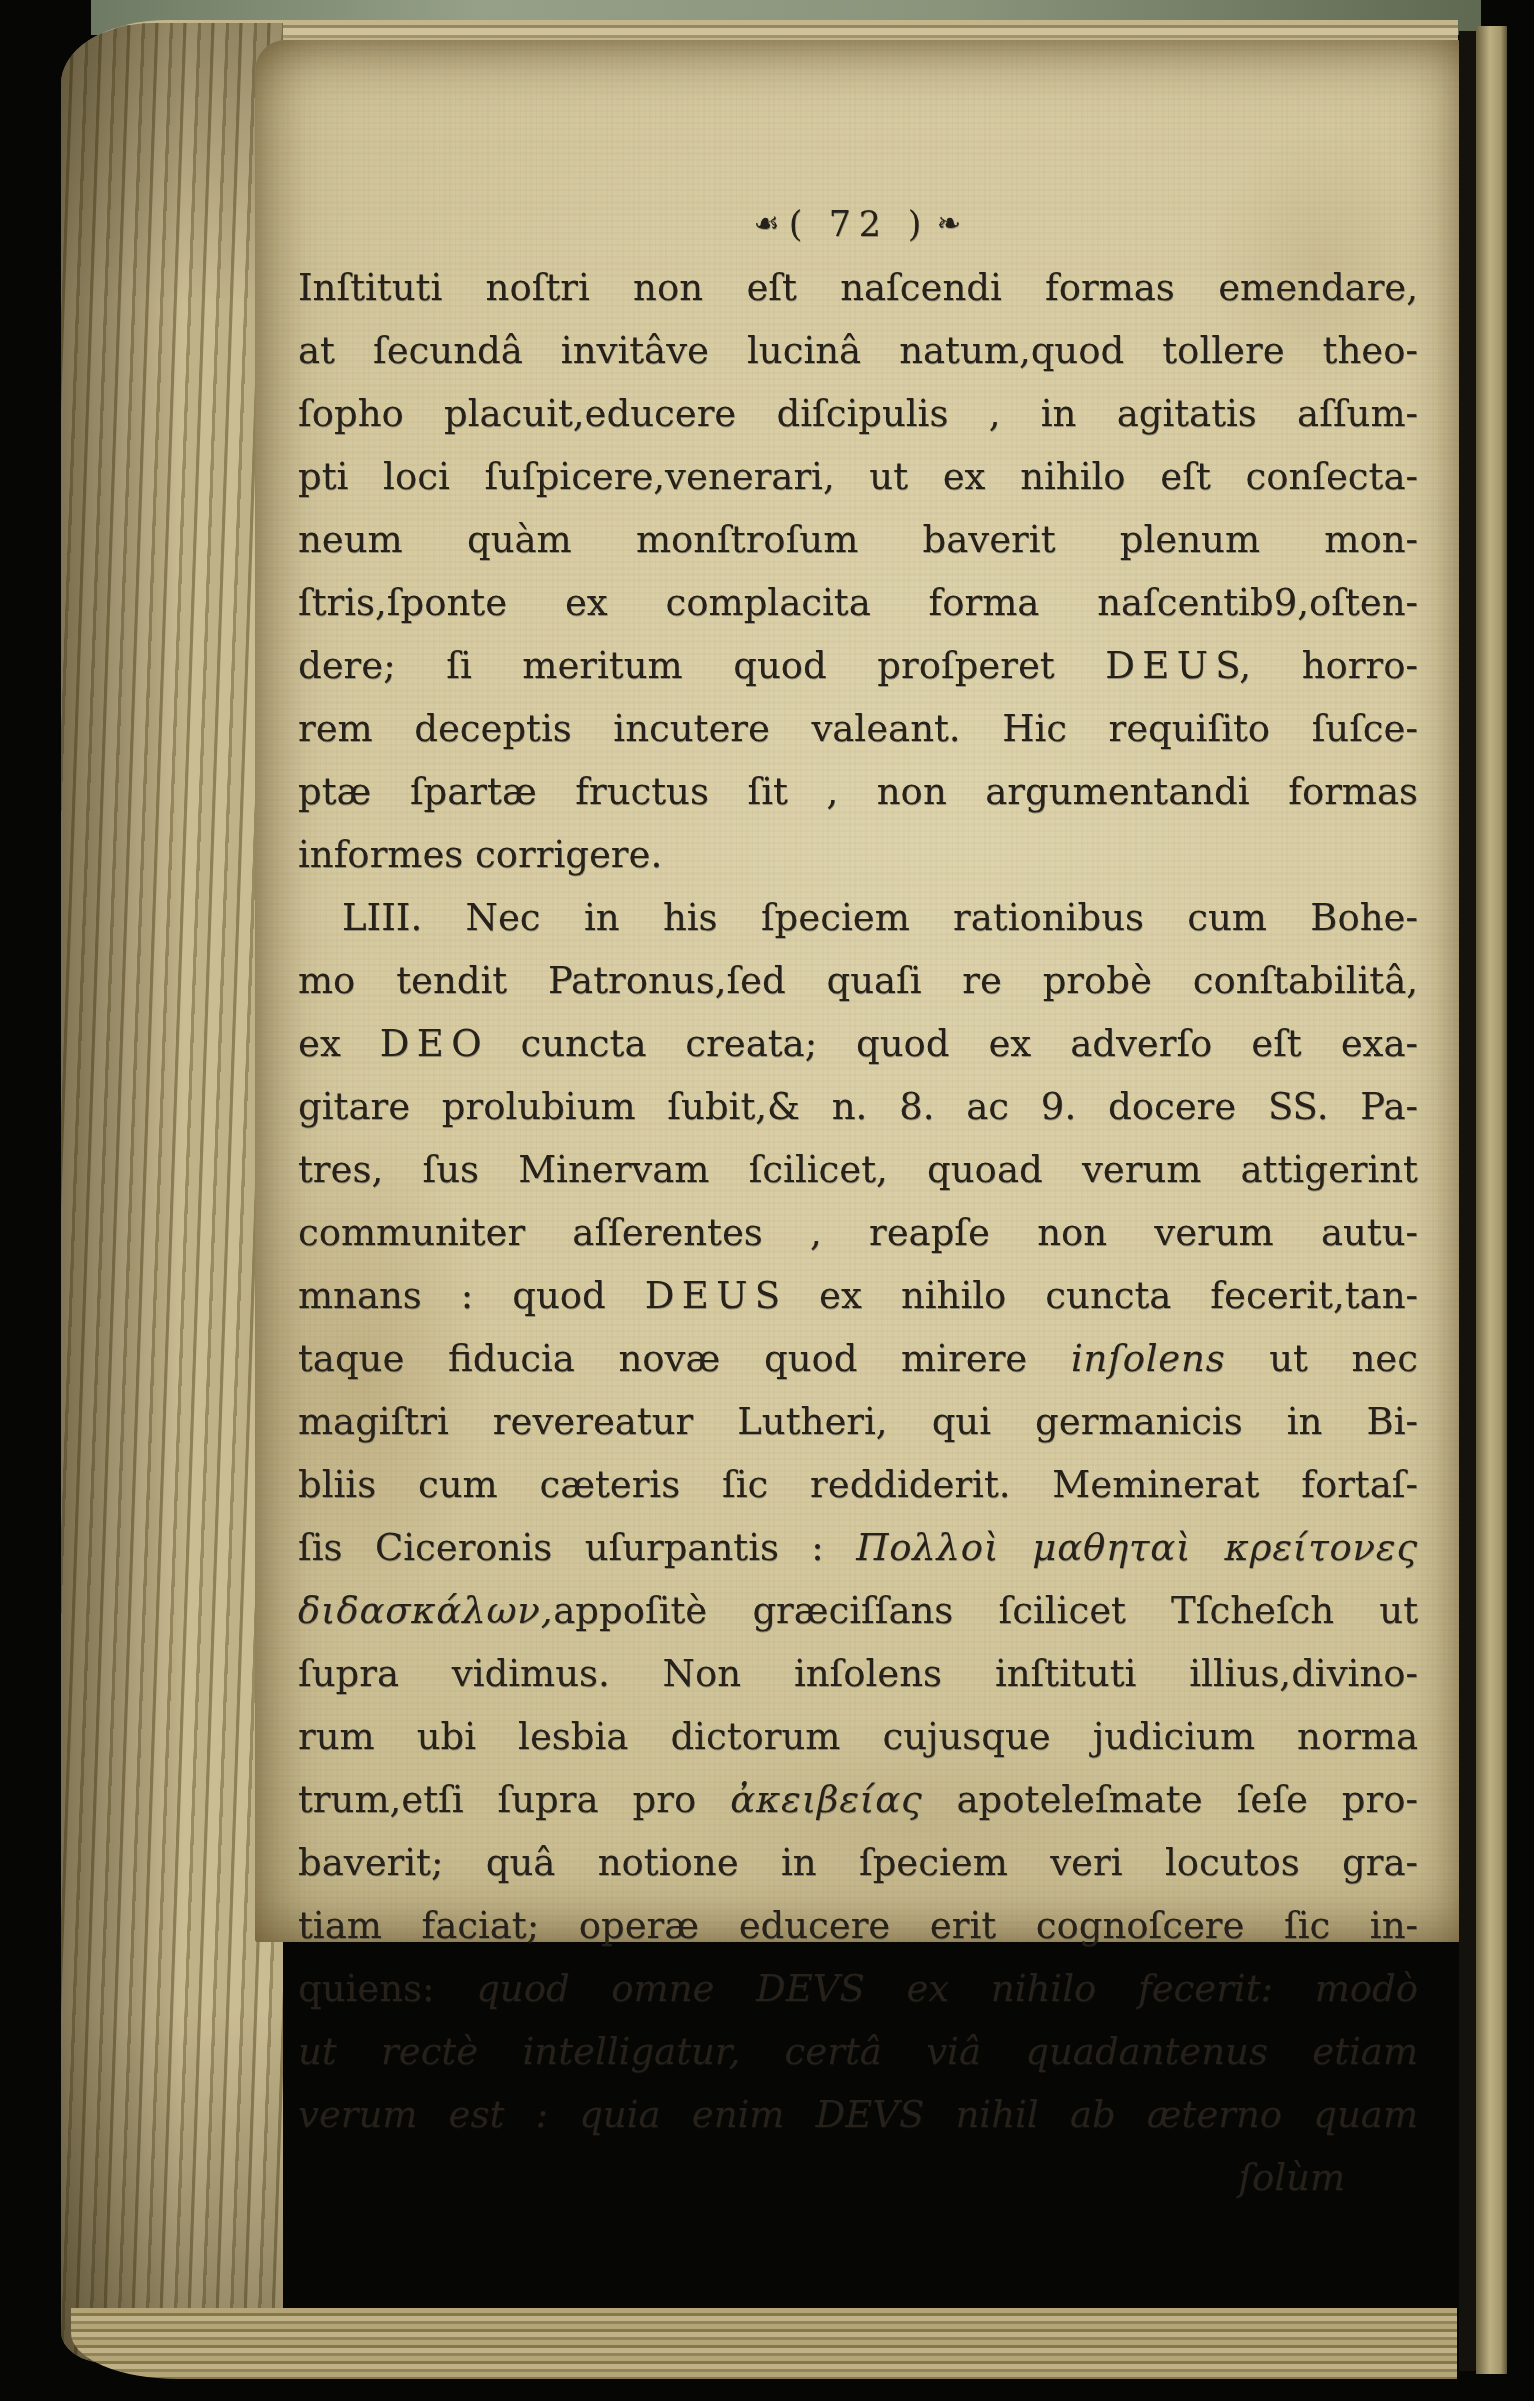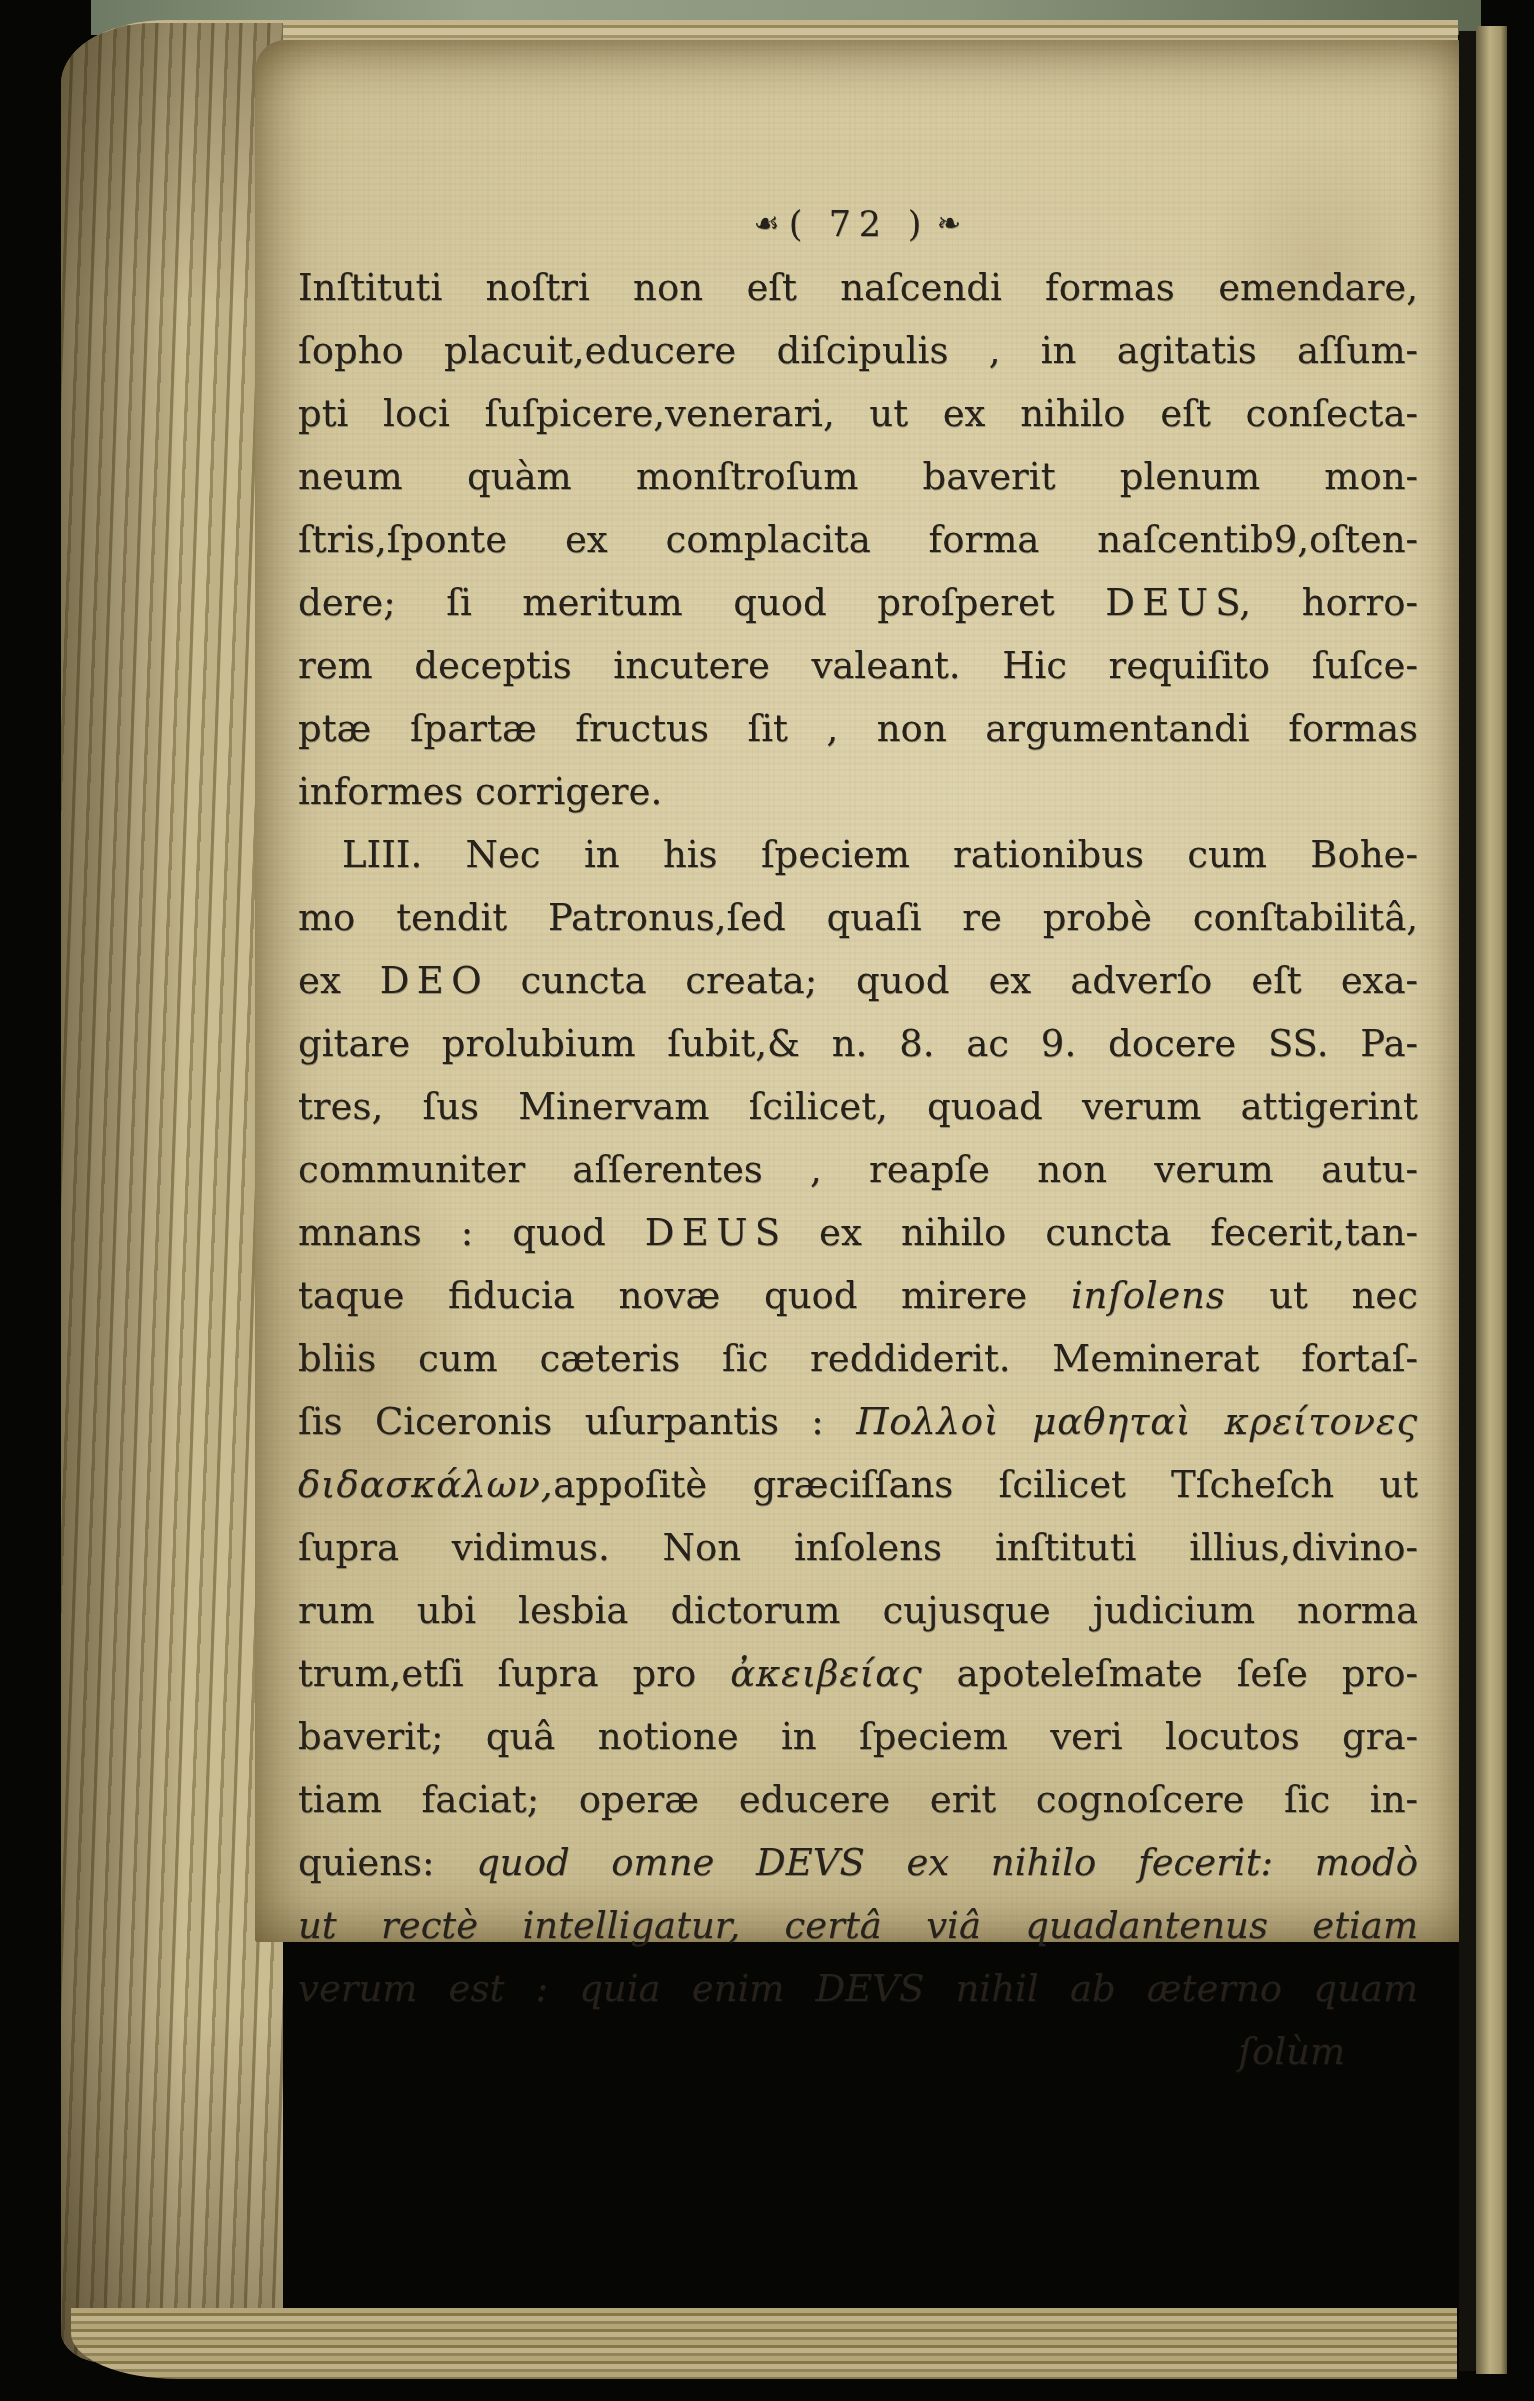--- a/index.html
+++ b/index.html
@@ -76,36 +76,38 @@
     <div class="stain s2"></div>
     <div class="stain s3"></div>
     <div class="texture"></div>
 
     <div class="content">
       <div class="header">
         <span class="orn">☙</span><span class="pagenum">( 72 )</span><span class="orn">❧</span>
       </div>
       <div>
           <div class="line"><span class="seg roman">Inſtituti noſtri non eſt naſcendi formas emendare,</span></div>
+          <div class="line"><span class="seg roman">at ſecundâ invitâve lucinâ natum,quod tollere theo-</span></div>
           <div class="line"><span class="seg roman">ſopho placuit,educere diſcipulis , in agitatis aſſum-</span></div>
           <div class="line"><span class="seg roman">pti loci ſuſpicere,venerari, ut ex nihilo eſt conſecta-</span></div>
           <div class="line"><span class="seg roman">neum quàm monſtroſum baverit plenum mon-</span></div>
           <div class="line"><span class="seg roman">ſtris,ſponte ex complacita forma naſcentib9,oſten-</span></div>
           <div class="line"><span class="seg roman">dere; ſi meritum quod proſperet D E U S, horro-</span></div>
           <div class="line"><span class="seg roman">rem deceptis incutere valeant.  Hic requiſito ſuſce-</span></div>
           <div class="line"><span class="seg roman">ptæ ſpartæ fructus ſit , non argumentandi formas</span></div>
           <div class="line nojust"><span class="seg roman">informes corrigere.</span></div>
           <div class="line indent"><span class="seg roman">LIII.  Nec in his ſpeciem rationibus cum Bohe-</span></div>
           <div class="line"><span class="seg roman">mo tendit Patronus,ſed quaſi re probè conſtabilitâ,</span></div>
           <div class="line"><span class="seg roman">ex D E O cuncta creata; quod ex adverſo eſt exa-</span></div>
           <div class="line"><span class="seg roman">gitare prolubium ſubit,&amp; n. 8. ac 9. docere SS. Pa-</span></div>
           <div class="line"><span class="seg roman">tres, ſus Minervam ſcilicet, quoad verum attigerint</span></div>
           <div class="line"><span class="seg roman">communiter aſſerentes , reapſe non verum autu-</span></div>
           <div class="line"><span class="seg roman">mnans : quod D E U S ex nihilo cuncta fecerit,tan-</span></div>
           <div class="line"><span class="seg roman">taque fiducia novæ quod mirere </span><span class="seg greek">inſolens</span><span class="seg roman"> ut nec</span></div>
+          <div class="line"><span class="seg roman">magiſtri revereatur Lutheri, qui germanicis in Bi-</span></div>
           <div class="line"><span class="seg roman">bliis cum cæteris ſic reddiderit.  Meminerat fortaſ-</span></div>
           <div class="line"><span class="seg roman">ſis Ciceronis uſurpantis : </span><span class="seg greek">Πολλοὶ μαθηταὶ κρείτονες</span></div>
           <div class="line"><span class="seg greek">διδασκάλων,</span><span class="seg roman">appoſitè græciſſans ſcilicet Tſcheſch ut</span></div>
           <div class="line"><span class="seg roman">ſupra vidimus.  Non inſolens inſtituti illius,divino-</span></div>
           <div class="line"><span class="seg roman">rum ubi lesbia dictorum cujusque judicium norma</span></div>
           <div class="line"><span class="seg roman">trum,etſi ſupra pro </span><span class="seg greek">ἀκειβείας</span><span class="seg roman"> apoteleſmate ſeſe pro-</span></div>
           <div class="line"><span class="seg roman">baverit; quâ notione in ſpeciem veri locutos gra-</span></div>
           <div class="line"><span class="seg roman">tiam faciat; operæ educere erit cognoſcere ſic in-</span></div>
           <div class="line"><span class="seg roman">quiens: </span><span class="seg italic">quod omne DEVS ex nihilo fecerit: modò</span></div>
           <div class="line"><span class="seg italic">ut rectè intelligatur, certâ viâ quadantenus etiam</span></div>

